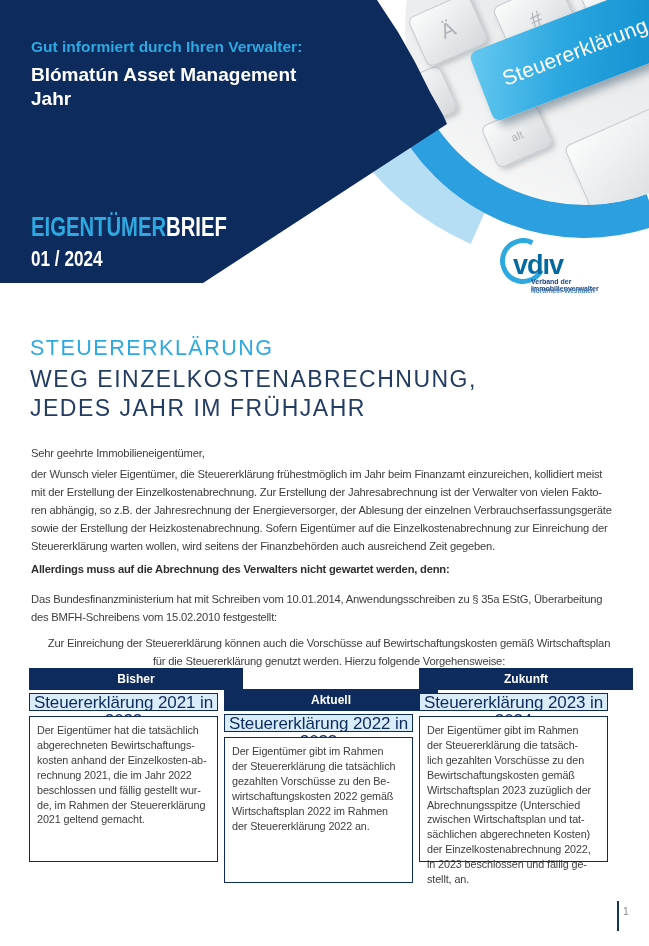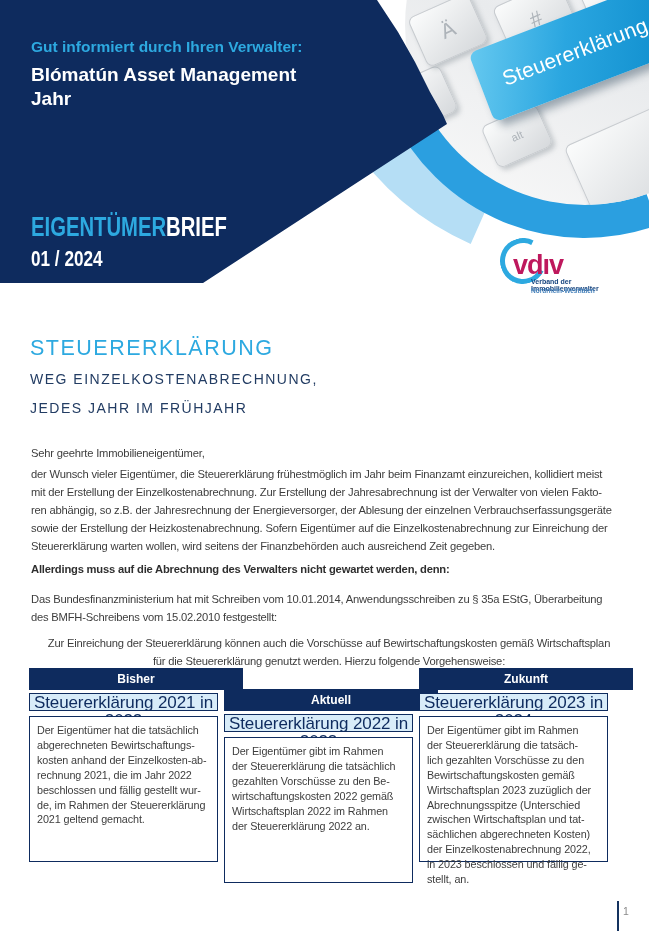--- a/index.html
+++ b/index.html
@@ -37,29 +37,29 @@
       letter-spacing:0;white-space:nowrap;transform:scaleX(.75);transform-origin:left center;}
   .brieftitle .accent{color:#2da9e0;}
   .brieftitle .rest{color:#ffffff;}
   .issue{position:absolute;left:31px;top:246px;z-index:4;color:#ffffff;font-size:22px;
       font-weight:bold;transform:scaleX(.78);transform-origin:left center;}
 
   
   .vdiv{position:absolute;left:500px;top:236px;width:140px;height:64px;z-index:4;}
   .vdiv-arc{position:absolute;left:0;top:2px;width:36px;height:36px;border-radius:50%;
       border:5px solid #2da9e0;border-right-color:transparent;transform:rotate(-18deg);}
-  .vdiv-word{position:absolute;left:13px;top:14px;color:#be185d;font-size:27px;
+  .vdiv-word{position:absolute;left:13px;top:14px;color:#0369a1;font-size:27px;
       font-weight:bold;letter-spacing:-1px;}
   .vdiv-l1{position:absolute;left:31px;top:42px;color:#17457f;font-size:7px;font-weight:bold;}
   .vdiv-l2{position:absolute;left:31px;top:51px;color:#4a85bd;font-size:6.5px;font-weight:bold;}
 
   
   .h-accent{position:absolute;left:30px;top:336px;color:#2da9e0;font-size:21.5px;
       letter-spacing:1.5px;font-weight:400;}
-  .h-main{position:absolute;left:30px;top:365px;color:#223c63;font-size:14px;
+  .h-main{position:absolute;left:30px;top:365px;color:#223c63;font-size:23px;
       letter-spacing:1.5px;font-weight:400;line-height:28.5px;white-space:pre-line;}
   .body-txt{position:absolute;left:31px;width:596px;color:#3d3d3d;font-size:11.2px;
       line-height:18px;letter-spacing:-.2px;white-space:pre-line;}
   .salutation{top:444px;}
   .p1{top:465px;}
   .lead{top:560px;font-weight:bold;color:#2f2f2f;}
   .p2{top:590px;}
   .p3{top:634px;text-align:center;}
 
   

